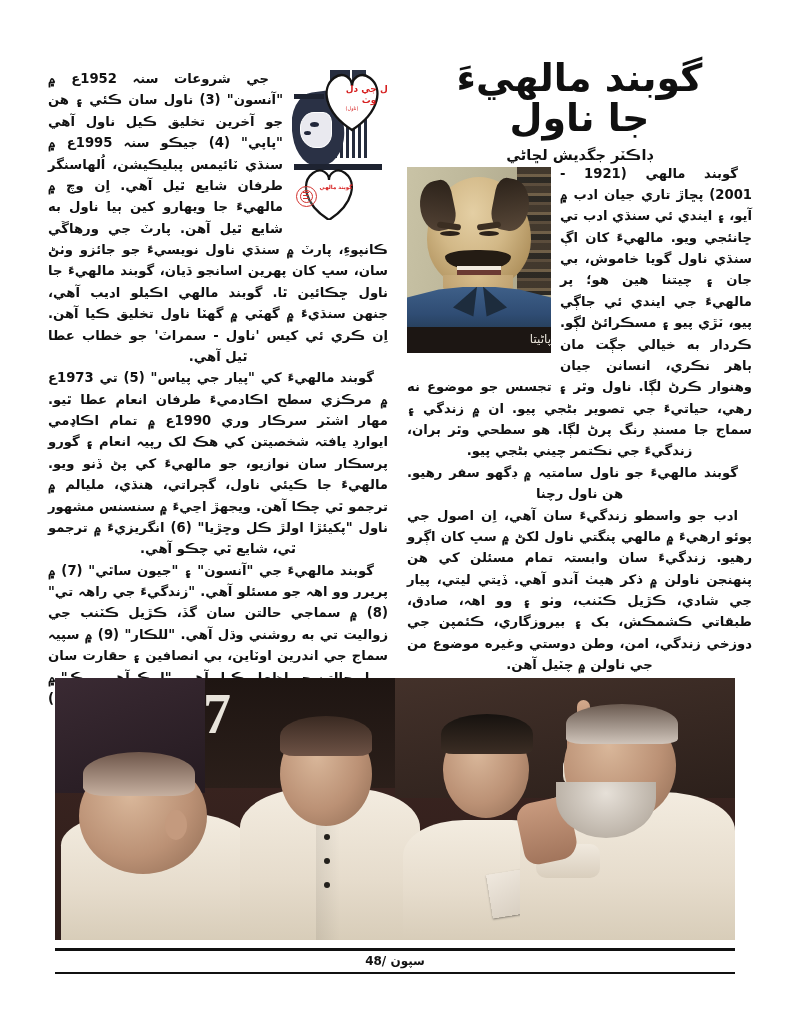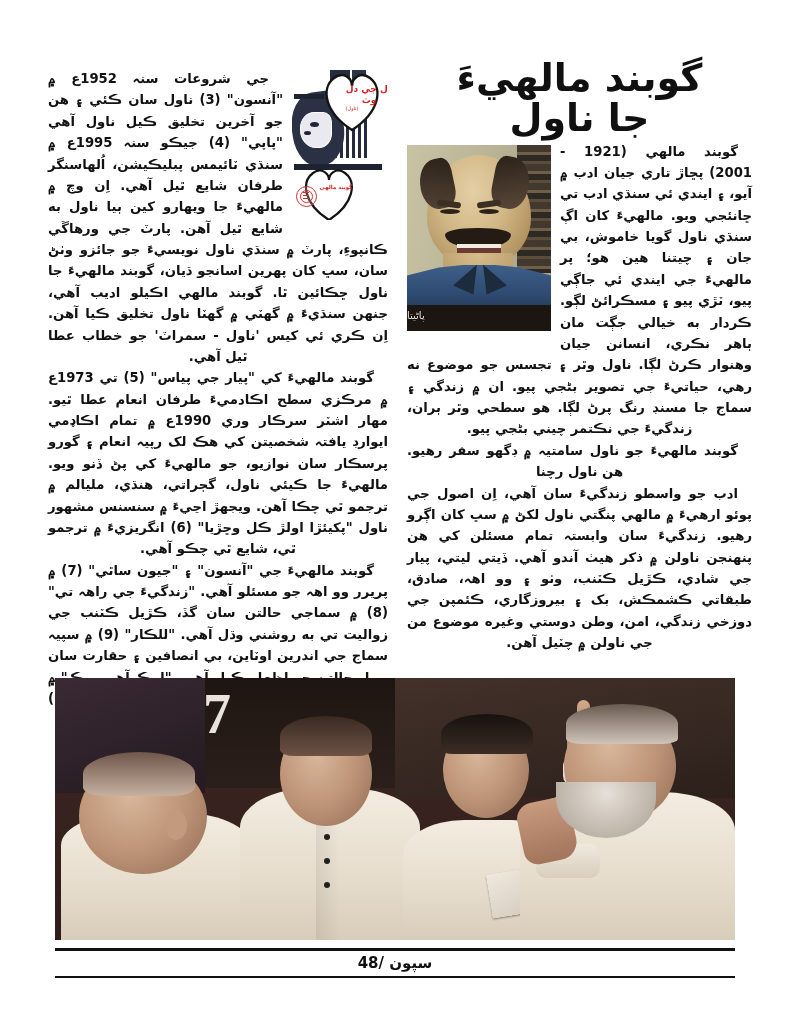--- a/index.html
+++ b/index.html
@@ -156,23 +156,23 @@
     background: #1d2c3d;
   }
   .portrait .collar-l { left: 46px; clip-path: polygon(100% 0, 0 70%, 85% 100%); }
   .portrait .collar-r { left: 76px; clip-path: polygon(0 0, 100% 70%, 15% 100%); }
   .portrait .caption-bar {
     position: absolute; left: 0; bottom: 0; width: 144px; height: 26px;
     background: #1c1613;
   }
   .portrait .caption-bar span {
     position: absolute; left: 0; right: 0; top: 5px;
-    text-align: left;
+    text-align: right;
     color: #e7e2d8;
-    font-size: 10px;
+    font-size: 12px;
     direction: rtl;
   }
 
   .body-text {
     font-size: 13.2px;
     line-height: 1.62;
     text-align: justify;
     text-align-last: center;
     direction: rtl;
     font-weight: bold;
@@ -423,40 +423,41 @@
   }
   .footer .rule-bottom {
     height: 2.5px;
     background: #111;
     width: 100%;
     margin-top: 2px;
   }
   .footer .page-line {
     text-align: center;
     font-weight: bold;
-    font-size: 15px;
+    font-size: 12px;
     padding: 3px 0 2px 0;
     direction: rtl;
     color: #111;
   }
 </style>
 </head>
 <body>
 
 <div class="page">
 
   <div class="top-area">
 
     <div class="col-right">
 
       <h1 class="article-title">
         <span>گوبند مالهيءَ</span>
         <span class="l2">جا ناول</span>
       </h1>
 
+      <div class="byline">ڊاڪٽر جگديش لڇاڻي</div>
 
       <div class="portrait-wrap">
         <div class="portrait">
           <div class="bg-wall"></div>
           <div class="shelf"></div>
           <div class="head"></div>
           <div class="hair-l"></div>
           <div class="hair-r"></div>
           <div class="brow-l"></div>
           <div class="brow-r"></div>

